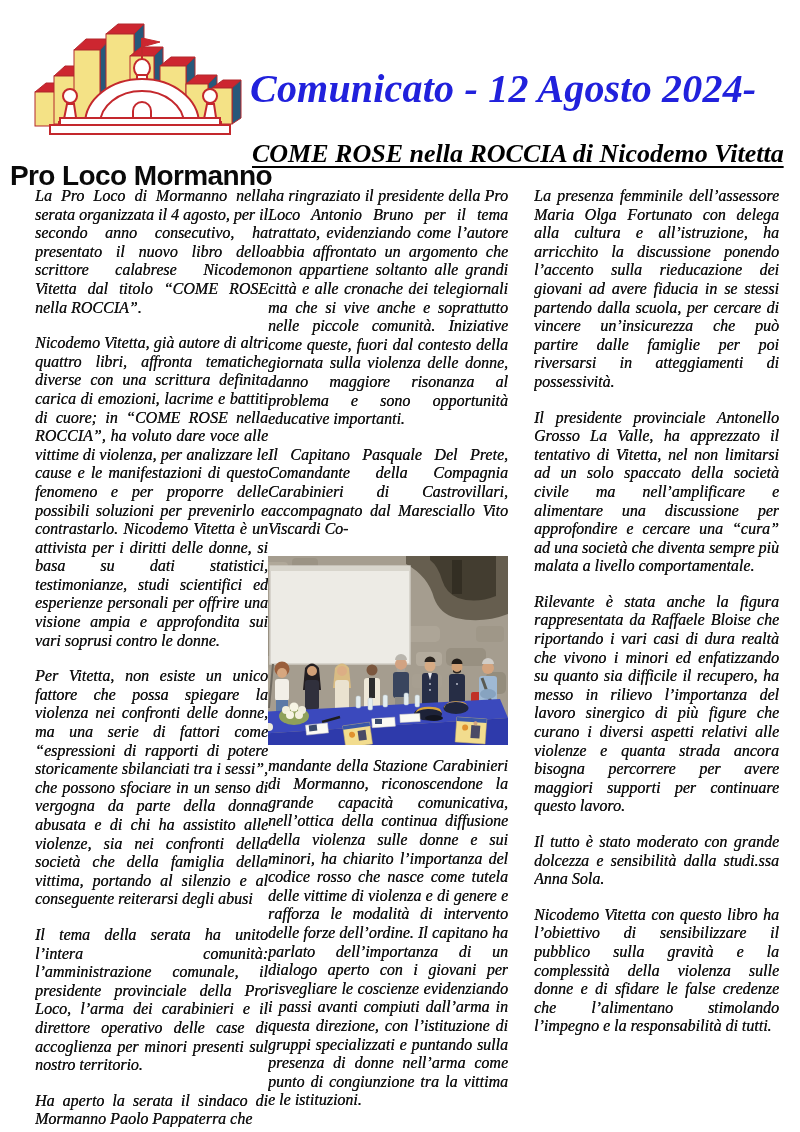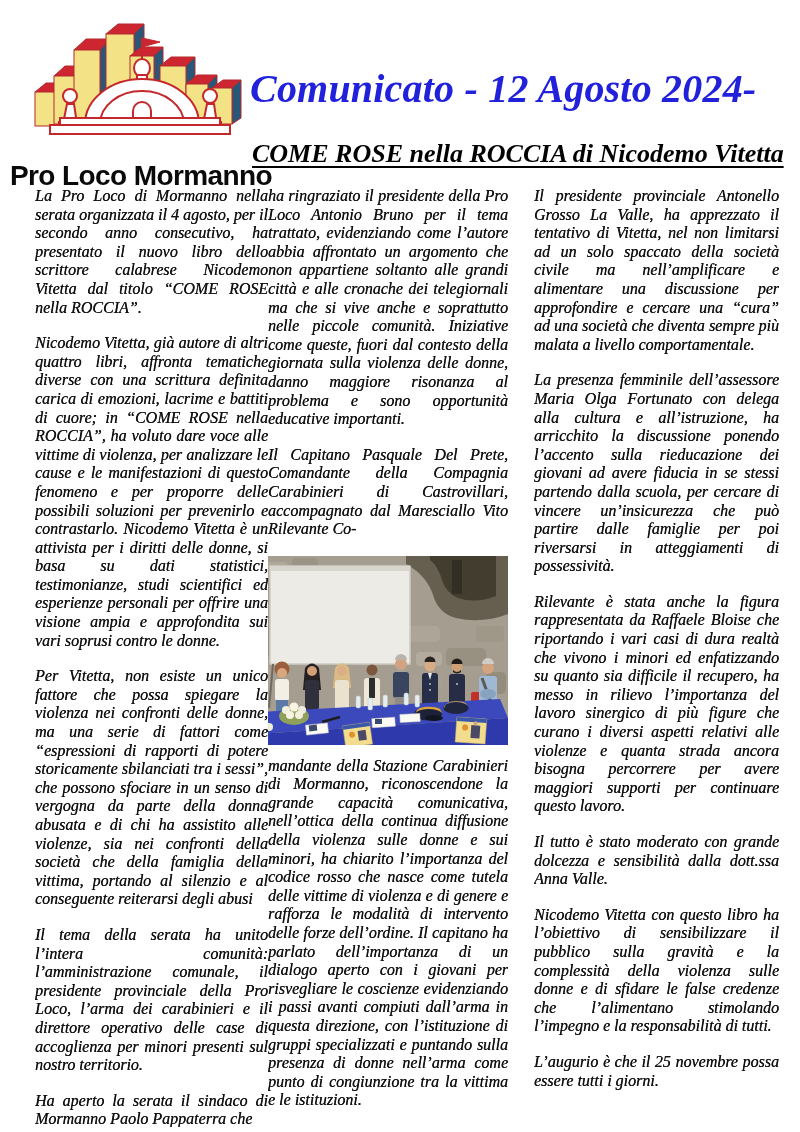--- a/index.html
+++ b/index.html
@@ -118,21 +118,21 @@
   <section class="col col-1">
     <p>La Pro Loco di Mormanno nella serata organizzata il 4 agosto, per il secondo anno consecutivo, ha presentato il nuovo libro dello scrittore calabrese Nicodemo Vitetta dal titolo “COME ROSE nella ROCCIA”.</p>
     <p>Nicodemo Vitetta, già autore di altri quattro libri, affronta tematiche diverse con una scrittura definita carica di emozioni, lacrime e battiti di cuore; in “COME ROSE nella ROCCIA”, ha voluto dare voce alle vittime di violenza, per analizzare le cause e le manifestazioni di questo fenomeno e per proporre delle possibili soluzioni per prevenirlo e contrastarlo. Nicodemo Vitetta è un attivista per i diritti delle donne, si basa su dati statistici, testimonianze, studi scientifici ed esperienze personali per offrire una visione ampia e approfondita sui vari soprusi contro le donne.</p>
     <p>Per Vitetta, non esiste un unico fattore che possa spiegare la violenza nei confronti delle donne, ma una serie di fattori come “espressioni di rapporti di potere storicamente sbilanciati tra i sessi”, che possono sfociare in un senso di vergogna da parte della donna abusata e di chi ha assistito alle violenze, sia nei confronti della società che della famiglia della vittima, portando al silenzio e al conseguente reiterarsi degli abusi</p>
     <p>Il tema della serata ha unito l’intera comunità: l’amministrazione comunale, il presidente provinciale della Pro Loco, l’arma dei carabinieri e il direttore operativo delle case di accoglienza per minori presenti sul nostro territorio.</p>
     <p>Ha aperto la serata il sindaco di Mormanno Paolo Pappaterra che</p>
   </section>
 
   <section class="col col-2">
     <p>ha ringraziato il presidente della Pro Loco Antonio Bruno per il tema trattato, evidenziando come l’autore abbia affrontato un argomento che non appartiene soltanto alle grandi città e alle cronache dei telegiornali ma che si vive anche e soprattutto nelle piccole comunità. Iniziative come queste, fuori dal contesto della giornata sulla violenza delle donne, danno maggiore risonanza al problema e sono opportunità educative importanti.</p>
-    <p>Il Capitano Pasquale Del Prete, Comandante della Compagnia Carabinieri di Castrovillari, accompagnato dal Maresciallo Vito Rilevante Co-</p>
+    <p>Il Capitano Pasquale Del Prete, Comandante della Compagnia Carabinieri di Castrovillari, accompagnato dal Maresciallo Vito Viscardi Co-</p>
     <figure class="photo">
       <svg viewBox="0 0 252 189" preserveAspectRatio="none" aria-hidden="true">
 
         <rect x="0" y="0" width="252" height="189" fill="#a59d8f"></rect>
         <g opacity="0.55">
           <rect x="2" y="6" width="30" height="16" rx="4" fill="#b9b1a2"></rect>
           <rect x="36" y="2" width="26" height="14" rx="4" fill="#948c7c"></rect>
           <rect x="150" y="70" width="34" height="16" rx="5" fill="#b5ad9e"></rect>
           <rect x="190" y="92" width="40" height="18" rx="5" fill="#8e8676"></rect>
           <rect x="160" y="96" width="26" height="14" rx="4" fill="#c0b8a9"></rect>
@@ -269,21 +269,20 @@
             <circle cx="209" cy="172" r="3" fill="#e0912e"></circle>
             <rect x="215" y="169" width="9" height="13" fill="#4a4a66"></rect>
             <circle cx="219" cy="167" r="2" fill="#d3a47f"></circle>
           </g>
       </svg>
     </figure>
     <p>mandante della Stazione Carabinieri di Mormanno, riconoscendone la grande capacità comunicativa, nell’ottica della continua diffusione della violenza sulle donne e sui minori, ha chiarito l’importanza del codice rosso che nasce come tutela delle vittime di violenza e di genere e rafforza le modalità di intervento delle forze dell’ordine. Il capitano ha parlato dell’importanza di un dialogo aperto con i giovani per risvegliare le coscienze evidenziando i passi avanti compiuti dall’arma in questa direzione, con l’istituzione di gruppi specializzati e puntando sulla presenza di donne nell’arma come punto di congiunzione tra la vittima e le istituzioni.</p>
   </section>
 
   <section class="col col-3">
+    <p>La presenza femminile dell’assessore Maria Olga Fortunato con delega alla cultura e all’istruzione, ha arricchito la discussione ponendo l’accento sulla rieducazione dei giovani ad avere fiducia in se stessi partendo dalla scuola, per cercare di vincere un’insicurezza che può partire dalle famiglie per poi riversarsi in atteggiamenti di possessività.</p>
     <p>Il presidente provinciale Antonello Grosso La Valle, ha apprezzato il tentativo di Vitetta, nel non limitarsi ad un solo spaccato della società civile ma nell’amplificare e alimentare una discussione per approfondire e cercare una “cura” ad una società che diventa sempre più malata a livello comportamentale.</p>
-    <p>La presenza femminile dell’assessore Maria Olga Fortunato con delega alla cultura e all’istruzione, ha arricchito la discussione ponendo l’accento sulla rieducazione dei giovani ad avere fiducia in se stessi partendo dalla scuola, per cercare di vincere un’insicurezza che può partire dalle famiglie per poi riversarsi in atteggiamenti di possessività.</p>
     <p>Rilevante è stata anche la figura rappresentata da Raffaele Bloise che riportando i vari casi di dura realtà che vivono i minori ed enfatizzando su quanto sia difficile il recupero, ha messo in rilievo l’importanza del lavoro sinergico di più figure che curano i diversi aspetti relativi alle violenze e quanta strada ancora bisogna percorrere per avere maggiori supporti per continuare questo lavoro.</p>
-    <p>Il tutto è stato moderato con grande dolcezza e sensibilità dalla dott.ssa Anna Valle.</p>
+    <p>Il tutto è stato moderato con grande dolcezza e sensibilità dalla studi.ssa Anna Sola.</p>
     <p>Nicodemo Vitetta con questo libro ha l’obiettivo di sensibilizzare il pubblico sulla gravità e la complessità della violenza sulle donne e di sfidare le false credenze che l’alimentano stimolando l’impegno e la responsabilità di tutti.</p>
-    <p>L’augurio è che il 25 novembre possa essere tutti i giorni.</p>
   </section>
 
 </div>
 
 </body></html>

